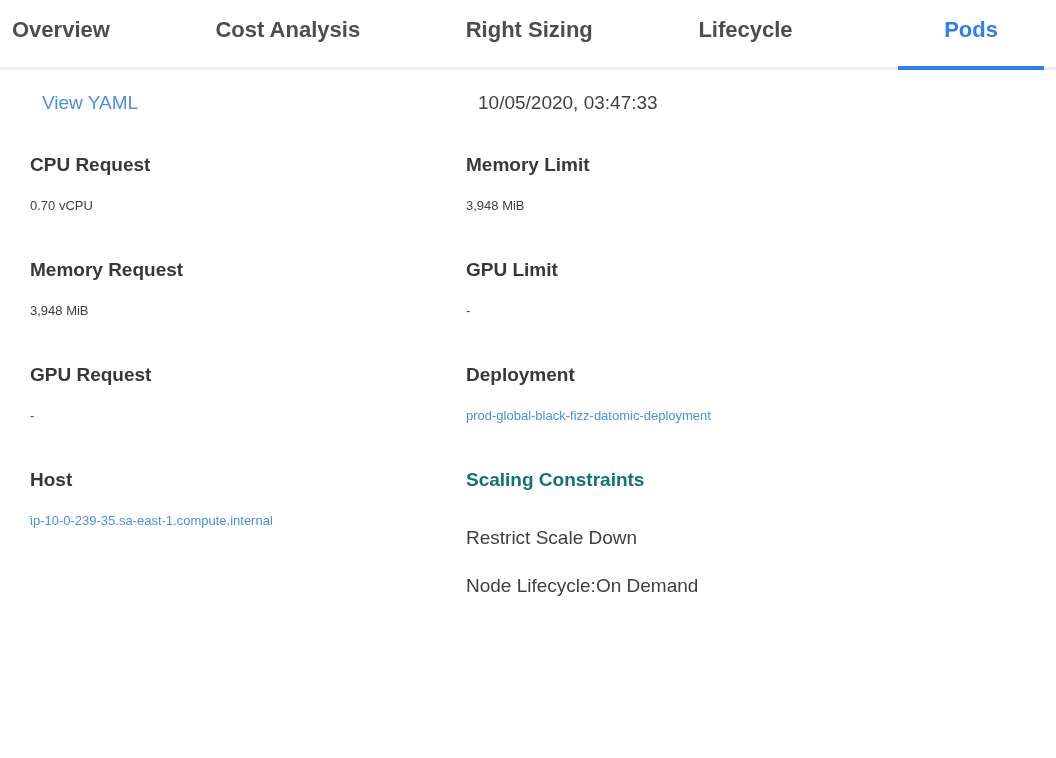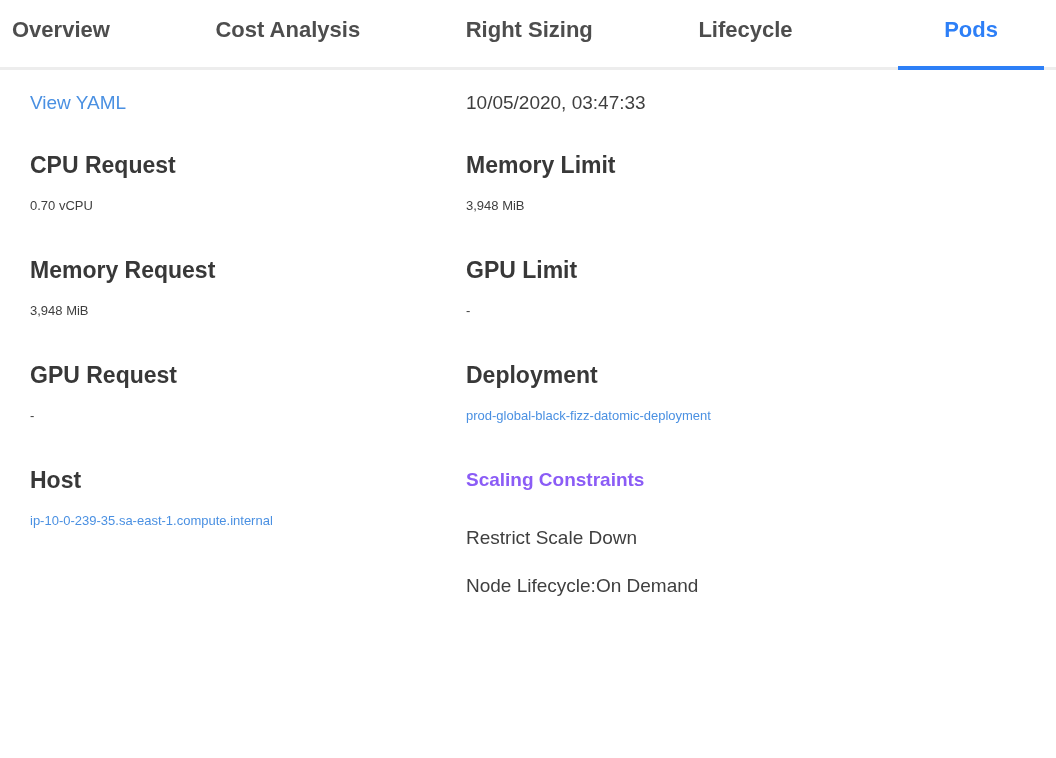--- a/index.html
+++ b/index.html
@@ -45,33 +45,34 @@
     display: grid;
     grid-template-columns: 436px 1fr;
     column-gap: 0;
   }
   .col { min-width: 0; }
 
   .toprow {
     font-size: 19px;
     line-height: 26px;
     margin-bottom: 36px;
+    margin-left: 12px;
   }
   .link {
     color: #4a90e2;
     cursor: pointer;
     text-decoration: none;
   }
   .timestamp {
     color: #3f3f3f;
   }
 
   .field { margin-bottom: 36px; }
   .field-label {
-    font-size: 23px;
+    font-size: 19px;
     line-height: 26px;
     font-weight: 700;
     color: #383838;
     margin-bottom: 13px;
   }
   .field-value {
     font-size: 13px;
     line-height: 30px;
     color: #3f3f3f;
   }
@@ -79,21 +80,21 @@
     color: #4a90e2;
     word-break: break-all;
   }
   .host-width   { max-width: 300px; }
   .deploy-width { max-width: 332px; }
 
   .section-title {
     font-size: 19px;
     line-height: 26px;
     font-weight: 700;
-    color: #8b5cf6;
+    color: #0f766e;
     margin-bottom: 32px;
   }
   .section-item {
     font-size: 19px;
     line-height: 26px;
     color: #3f3f3f;
     margin-bottom: 22px;
   }
 </style>
 </head>

